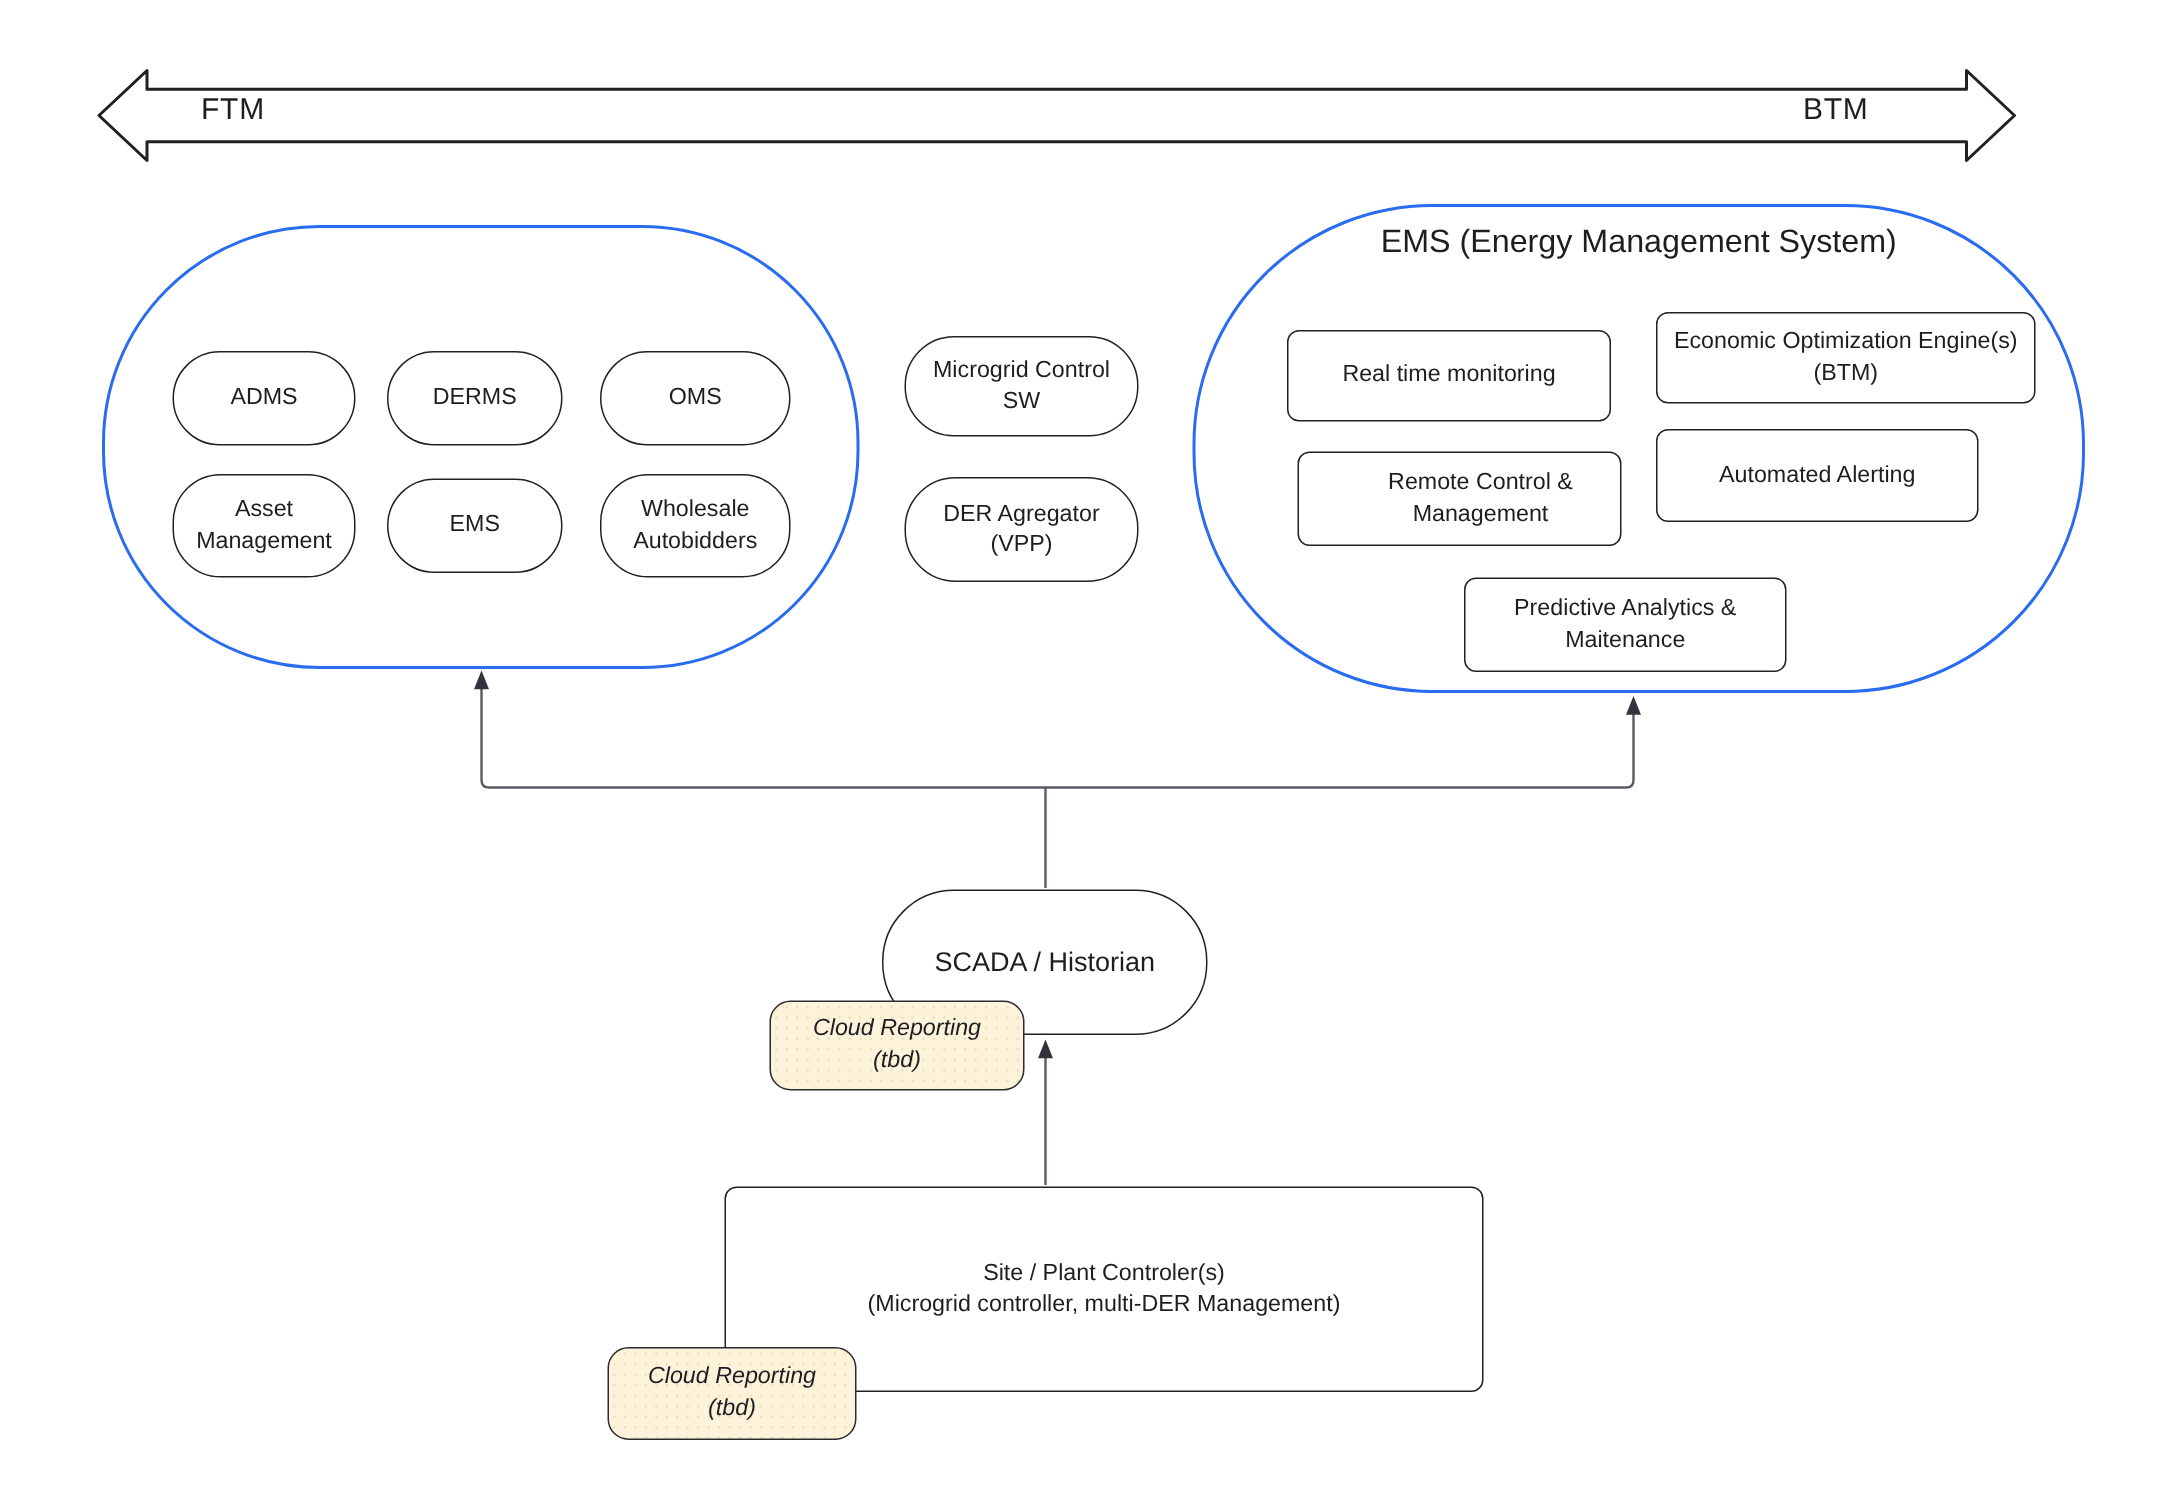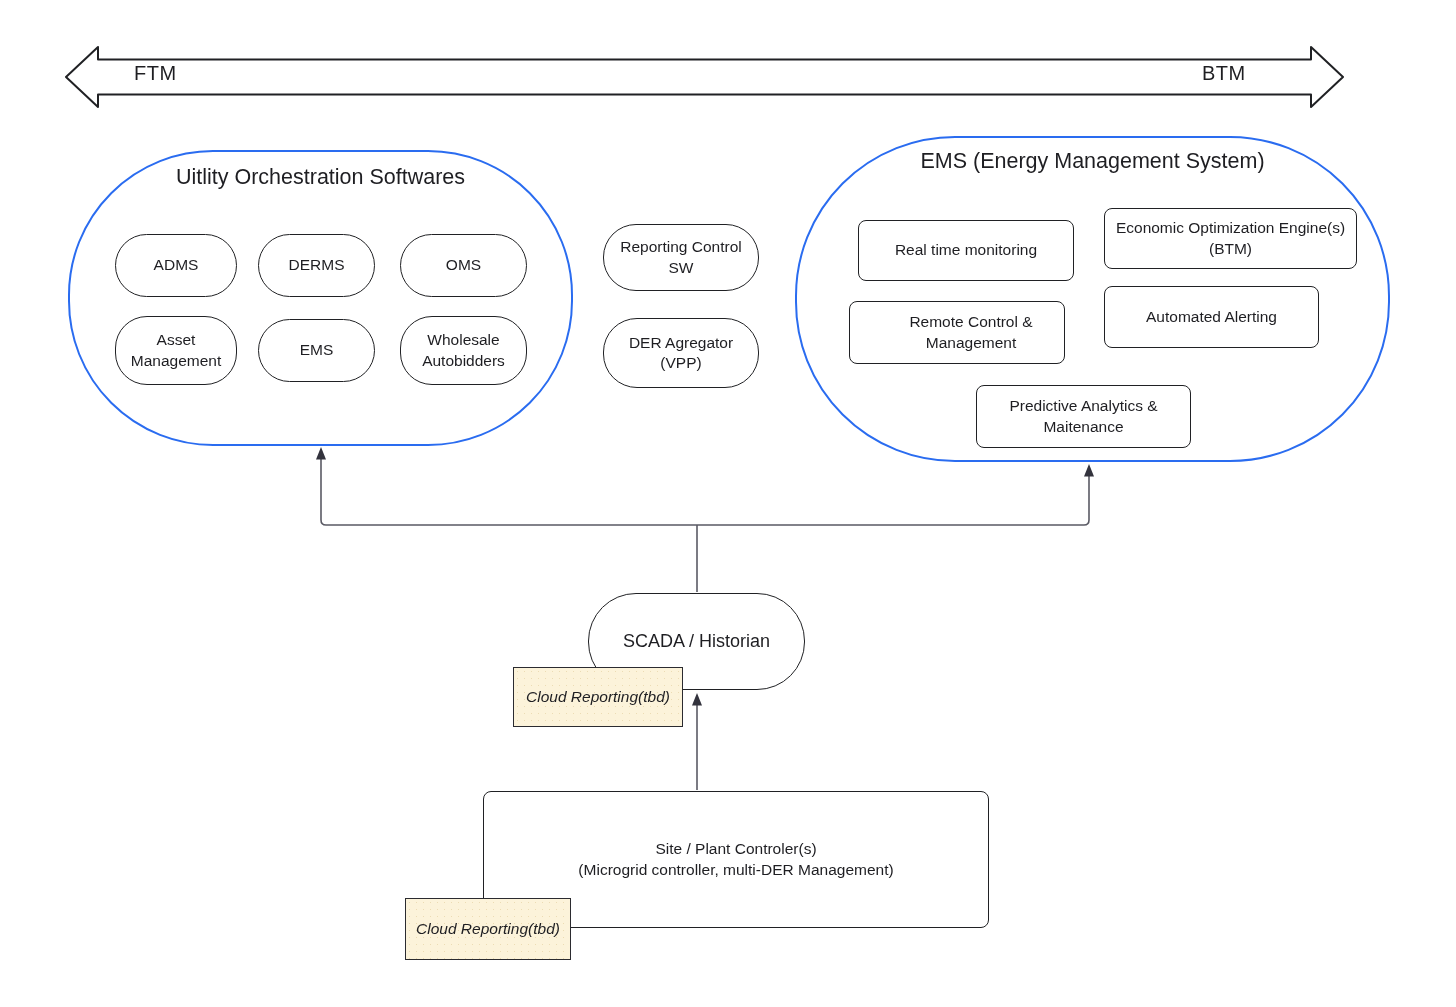--- a/index.html
+++ b/index.html
@@ -73,36 +73,36 @@
   .n-ems{left:188px;top:167px;width:117px;height:63px;}
   .n-wholesale{left:330px;top:164px;width:127px;height:69px;}
 
   
   .n-microgrid{left:603px;top:224px;width:156px;height:67px;border-radius:33px;}
   .n-der-agg{left:603px;top:318px;width:156px;height:70px;border-radius:34px;}
 
   
   .n-realtime{left:61px;top:82px;width:216px;height:61px;}
   .n-econ{left:307px;top:70px;width:253px;height:61px;}
-  .n-remote{left:52px;top:163px;width:216px;height:63px;padding-left:36px;}
+  .n-remote{left:68px;top:163px;width:216px;height:63px;padding-left:36px;}
   .n-alert{left:307px;top:148px;width:215px;height:62px;}
   .n-predict{left:179px;top:247px;width:215px;height:63px;}
 
   .n-scada{left:588px;top:593px;width:217px;height:97px;border-radius:48px;font-size:18px;z-index:2;}
   .n-site{left:483px;top:791px;width:506px;height:137px;flex-direction:column;z-index:1;}
   .n-site .line{display:block;}
 
   .cloud-box{
     position:absolute;
-    display:flex;flex-direction:row;align-items:center;justify-content:center;
+    display:flex;flex-direction:column;align-items:center;justify-content:center;
     background-color:var(--cloud-fill);
     background-image:radial-gradient(var(--cloud-dot) 0.8px, transparent 0.9px);
     background-size:7px 7px;
     border:1.8px solid #2b2b30;
-    border-radius:0;
+    border-radius:14px;
     font-size:15.5px;
     font-style:italic;
     font-weight:500;
     line-height:1.35;
     text-align:center;
     z-index:5;
   }
   .cloud-scada{left:513px;top:667px;width:170px;height:60px;}
   .cloud-site{left:405px;top:898px;width:166px;height:62px;}
 </style>
@@ -121,30 +121,29 @@
     <polygon class="head" points="1089,464 1084,476.5 1094,476.5"></polygon>
 
     <path class="wire" d="M 697 790 L 697 701"></path>
     <polygon class="head" points="697,693 692,705.5 702,705.5"></polygon>
   </svg>
 
   <div class="scale-label ftm">FTM</div>
   <div class="scale-label btm">BTM</div>
 
   <div class="group left-group">
-    <div class="group-title">Uitlity Orchestration Softwares</div>
     <div class="node stadium n-adms">ADMS</div>
     <div class="node stadium n-derms">DERMS</div>
     <div class="node stadium n-oms">OMS</div>
     <div class="node stadium n-asset">Asset Management</div>
     <div class="node stadium n-ems">EMS</div>
     <div class="node stadium n-wholesale">Wholesale Autobidders</div>
   </div>
 
-  <div class="node n-microgrid">Reporting Control SW</div>
+  <div class="node n-microgrid">Microgrid Control SW</div>
   <div class="node n-der-agg">DER Agregator (VPP)</div>
 
   <div class="group right-group">
     <div class="group-title">EMS (Energy Management System)</div>
     <div class="node rect n-realtime">Real time monitoring</div>
     <div class="node rect n-econ">Economic Optimization Engine(s) (BTM)</div>
     <div class="node rect n-remote">Remote Control &amp; Management</div>
     <div class="node rect n-alert">Automated Alerting</div>
     <div class="node rect n-predict">Predictive Analytics &amp; Maitenance</div>
   </div>

